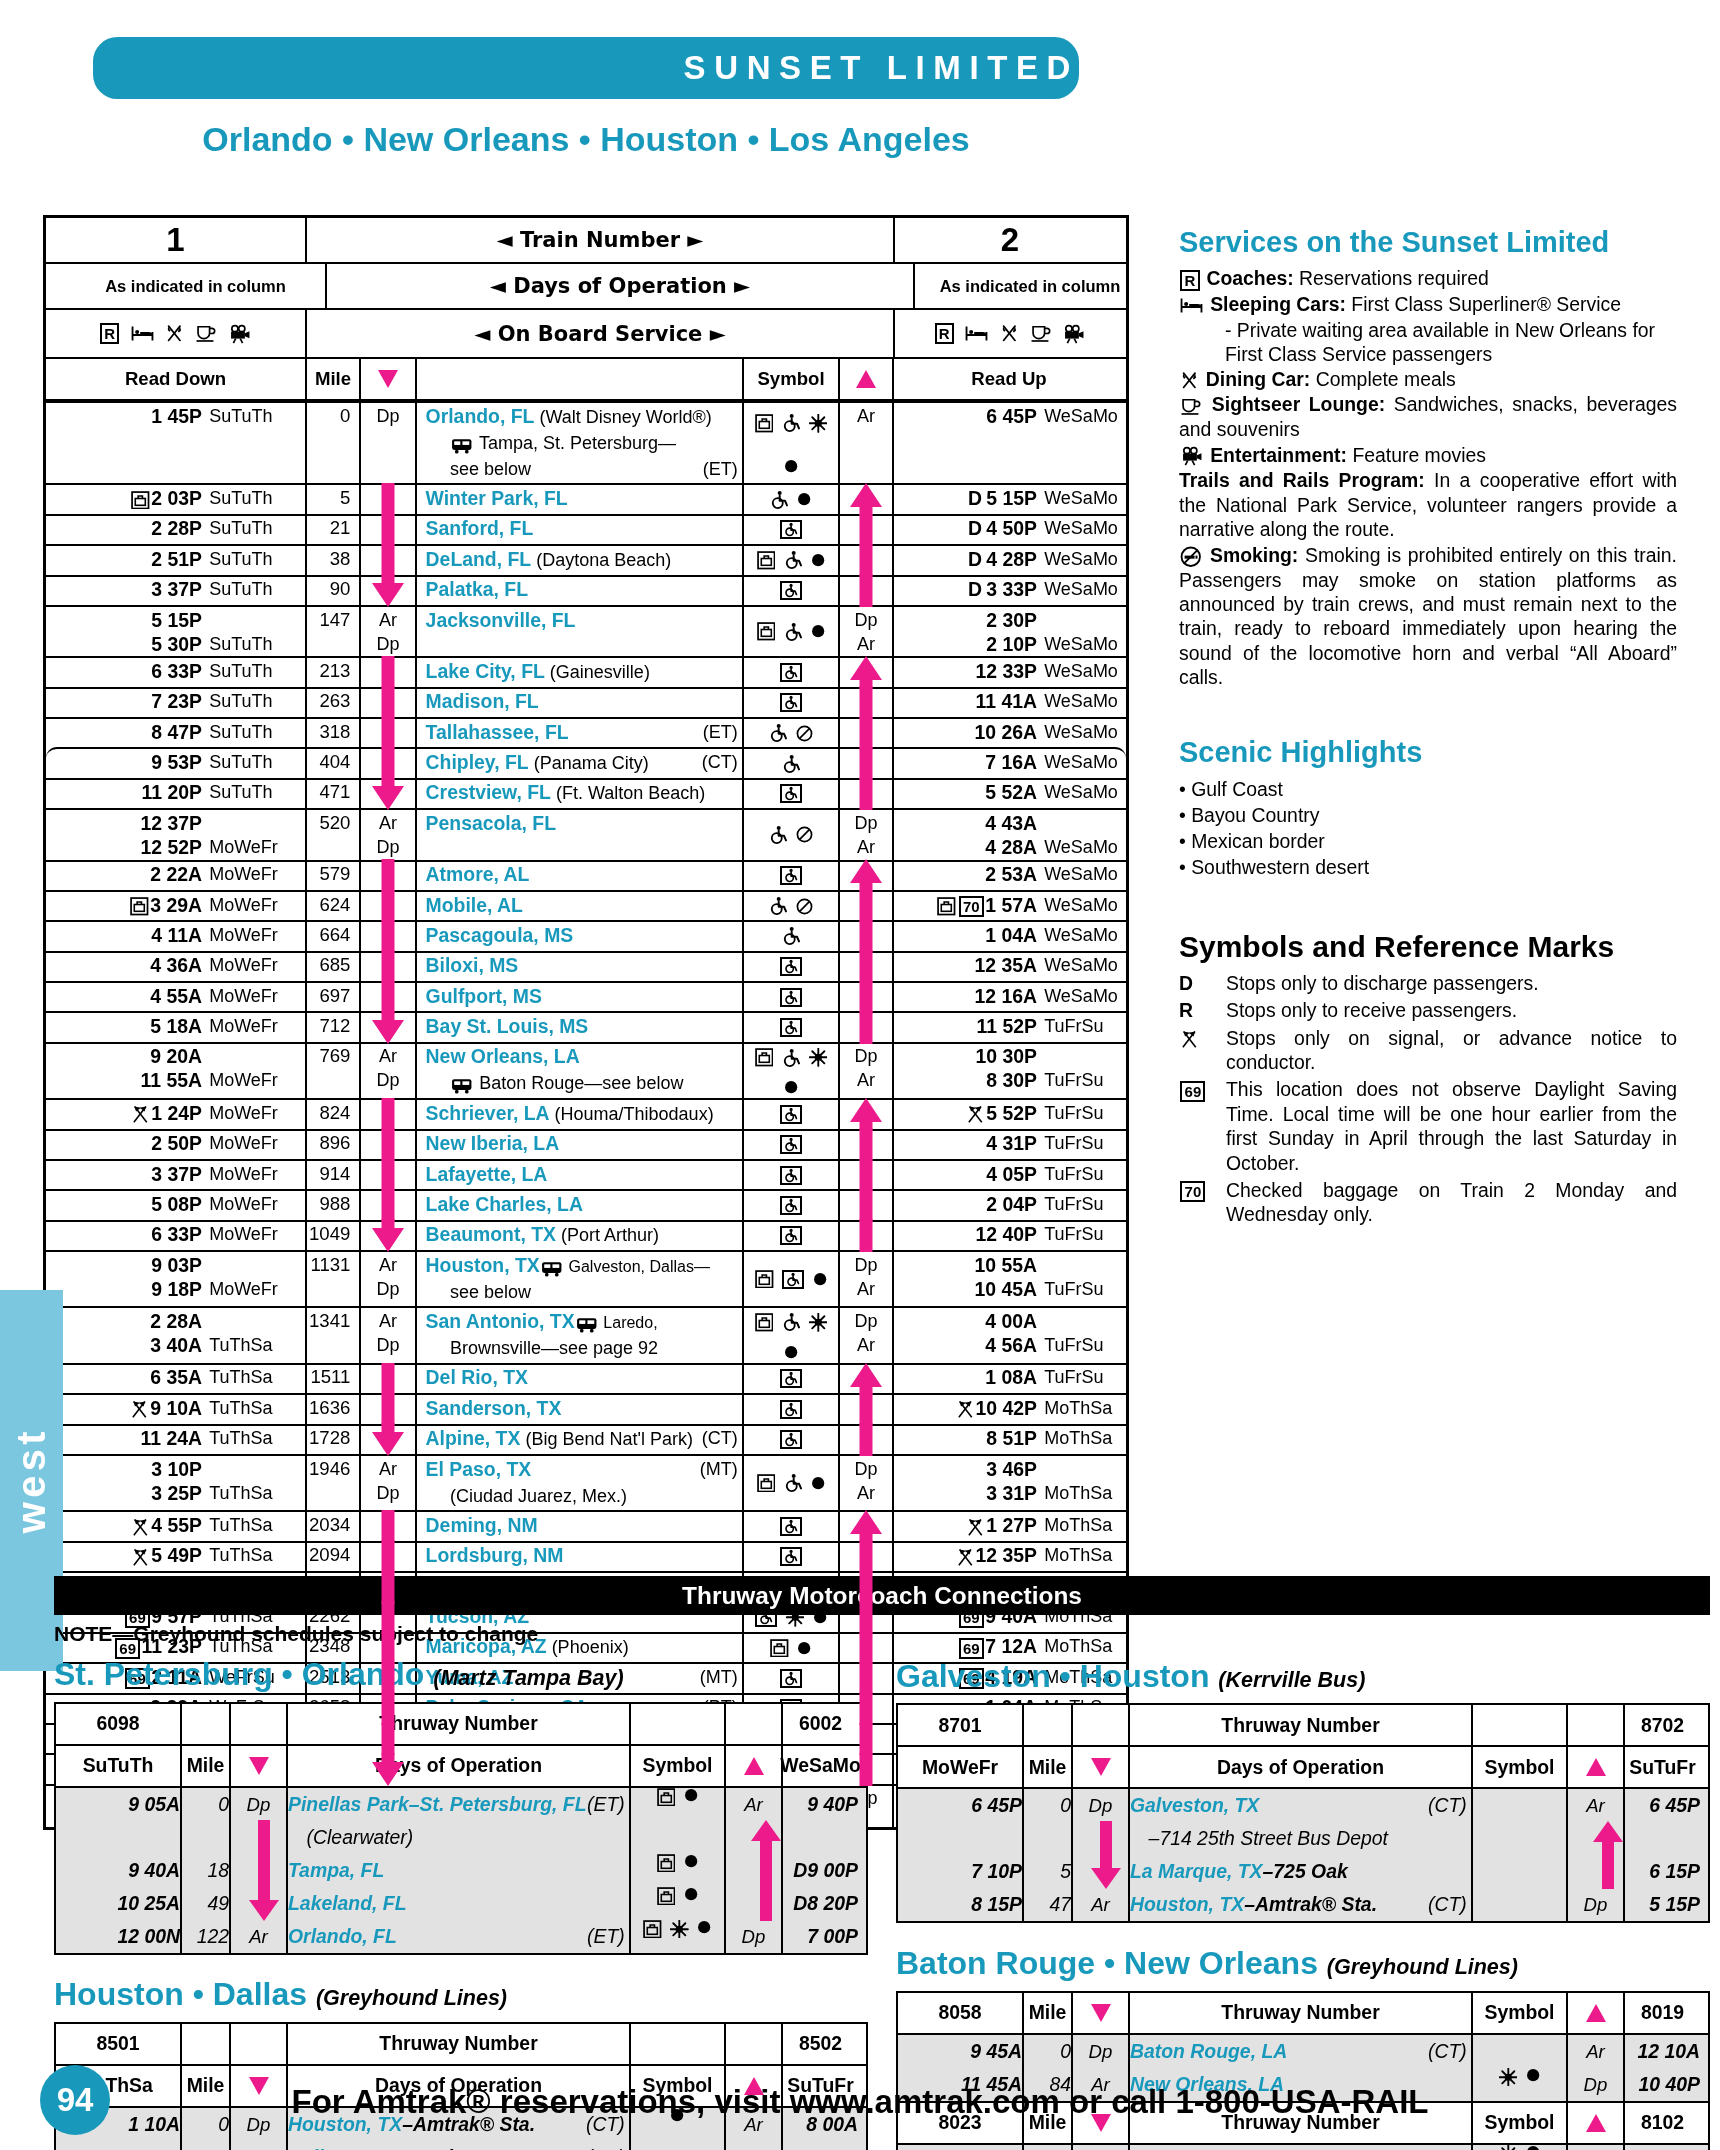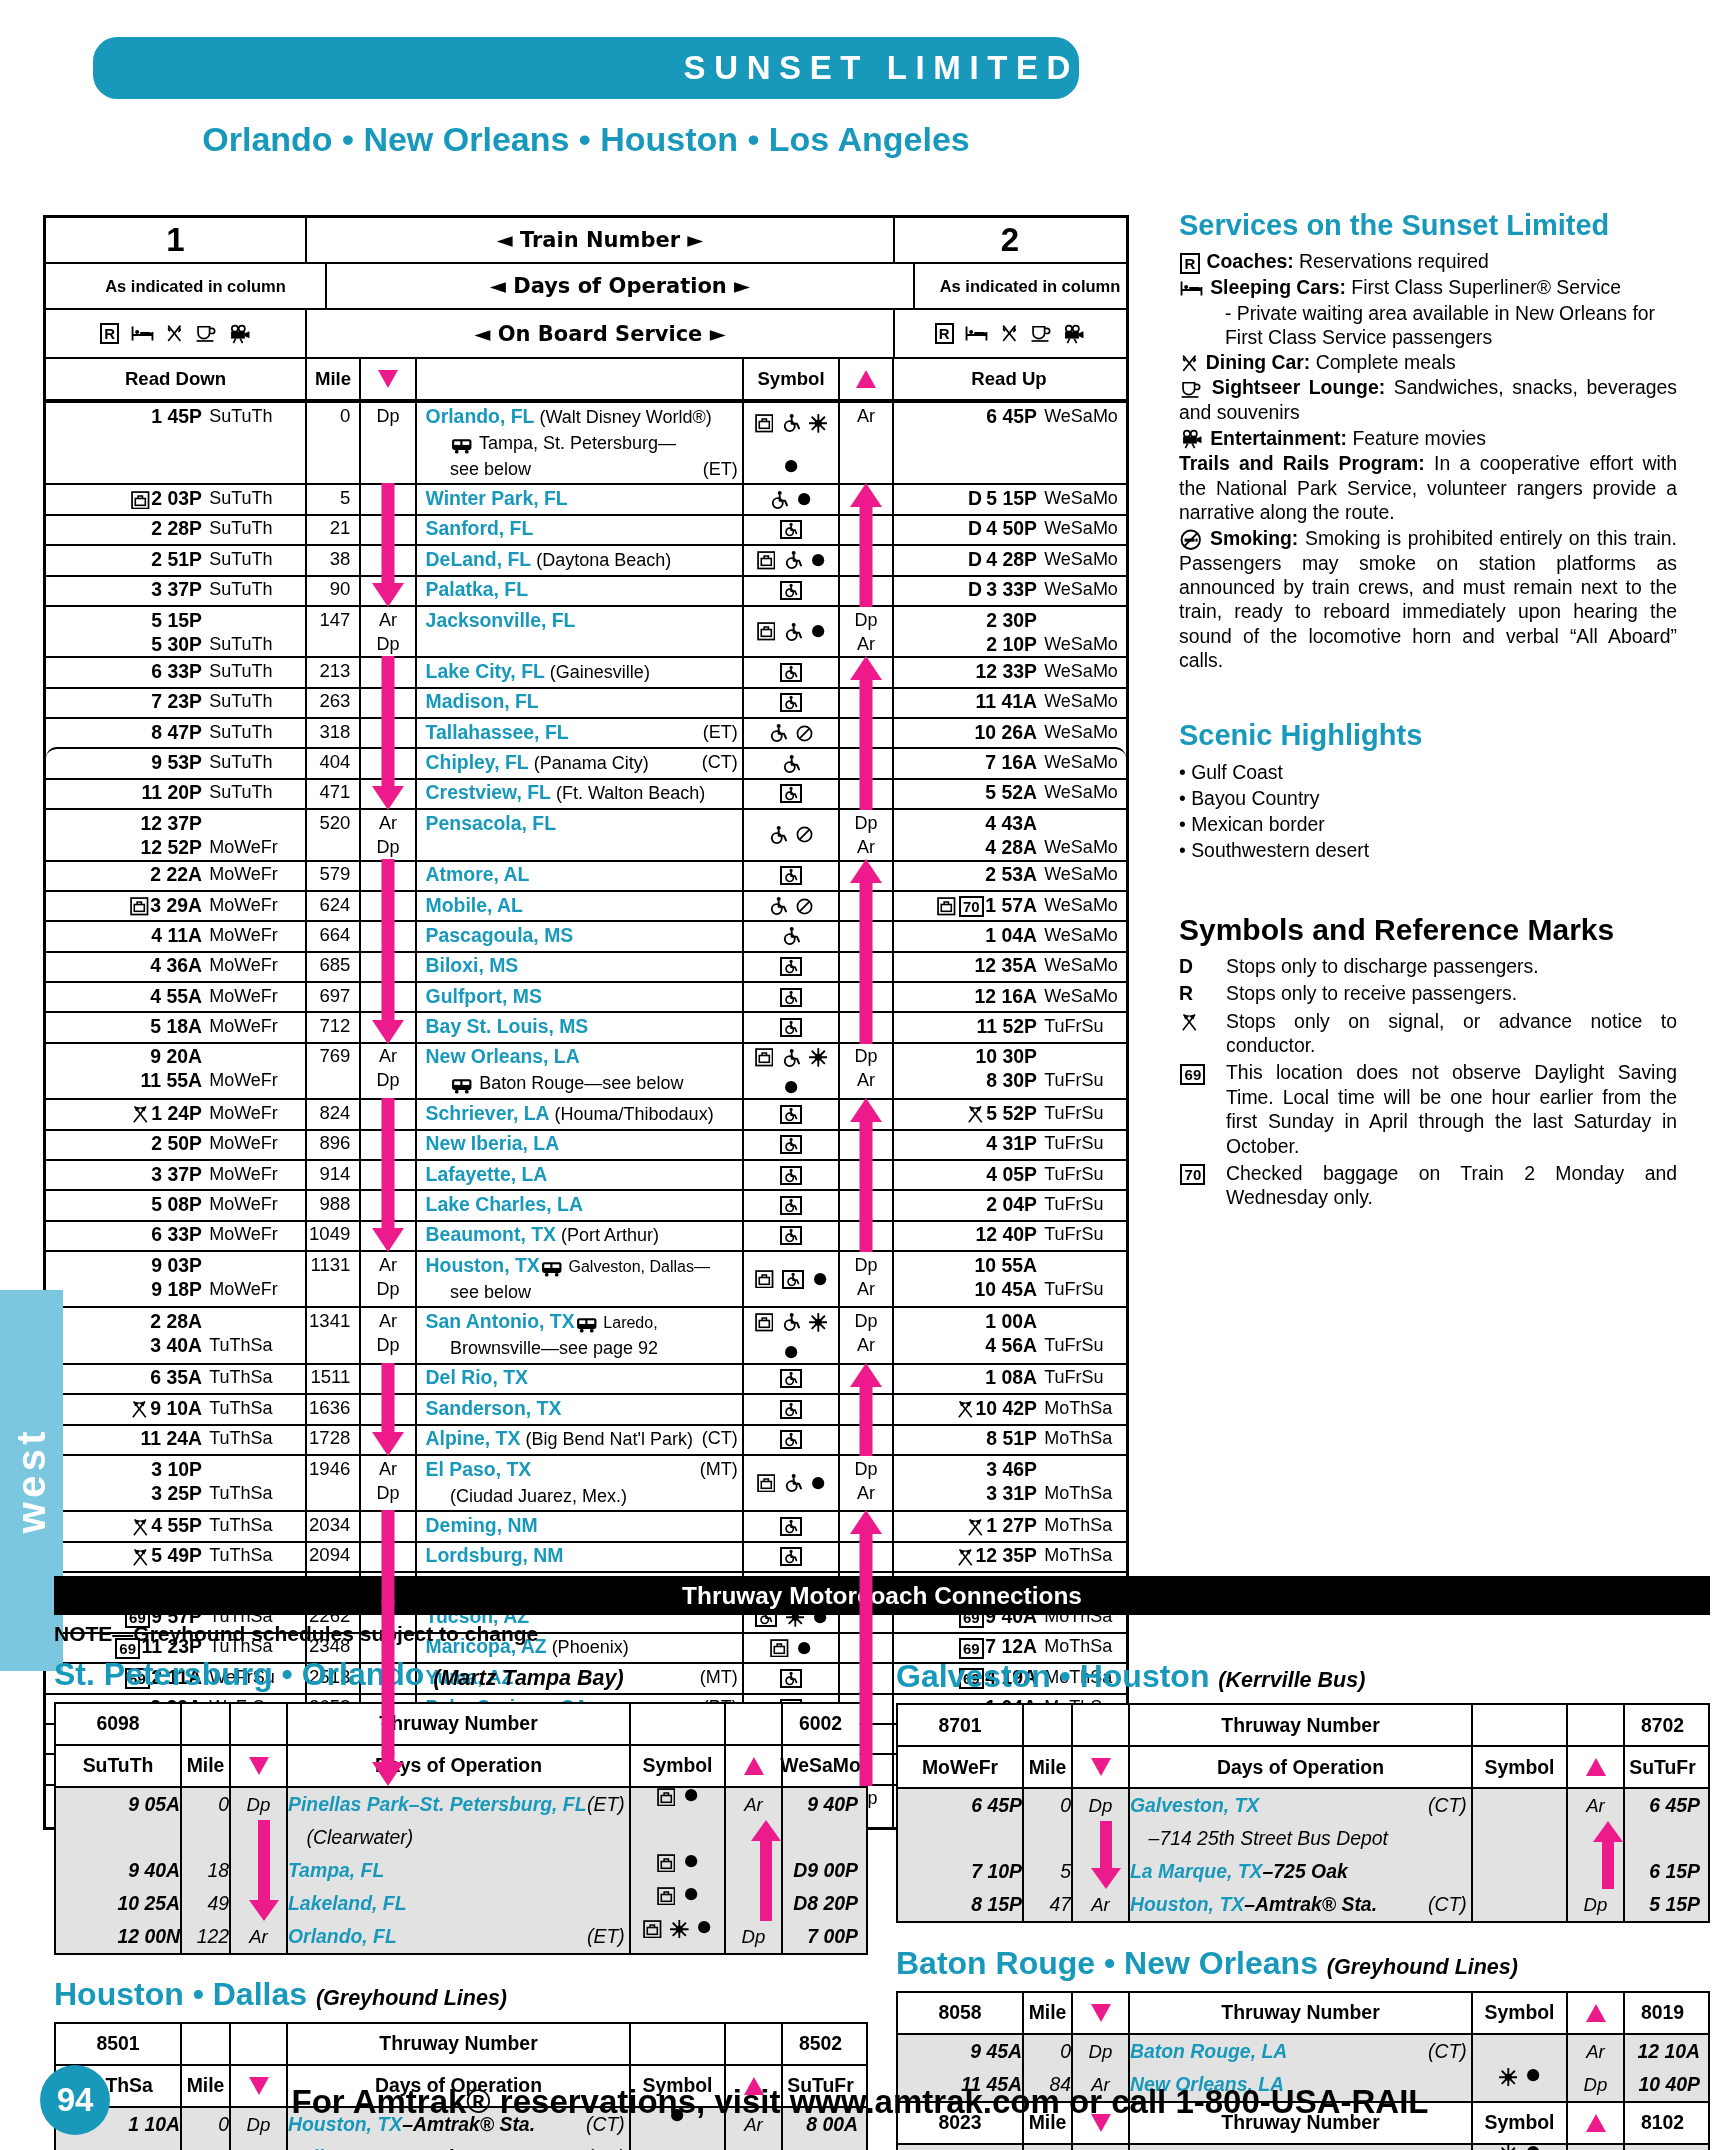--- a/index.html
+++ b/index.html
@@ -66,21 +66,21 @@
       border-left:16.5px solid transparent;border-right:16.5px solid transparent;border-bottom:24px solid var(--pink);z-index:2;}
 
   
   .ic{display:inline-flex;align-items:center;vertical-align:middle;margin:0 1.4px;}
   .ic svg{display:block;}
   .ibx{display:inline-flex;align-items:center;justify-content:center;border:2.2px solid #000;
        padding:0 2.2px;font-weight:bold;font-size:15px;line-height:17px;min-width:17px;box-sizing:border-box;vertical-align:middle;margin:0 1.4px;}
   .preD{font-weight:bold;font-size:19.4px;margin-right:4.3px;}
 
   
-  #right-panel{left:1179px;top:209px;width:498px;}
+  #right-panel{left:1179px;top:226px;width:498px;}
   .rp-title{color:var(--teal);font-size:29px;font-weight:bold;margin:0 0 7.2px 0;}
   .rp-title.black{color:#000;font-size:30px;}
   .svc{font-size:19.4px;line-height:24.4px;margin-bottom:1.4px;text-align:justify;}
   .svc .lbl{font-weight:bold;}
   .svc-sub{font-size:19.4px;line-height:24.4px;padding-left:46px;}
   .scenic-item{font-size:19.4px;line-height:26px;}
   .def{display:flex;font-size:19.4px;line-height:24.4px;margin-bottom:2.9px;}
   .def .term{flex:0 0 47px;font-weight:bold;}
   .def .dtxt{flex:1;text-align:justify;}
 
@@ -1343,21 +1343,21 @@
               <circle cx="10" cy="10" r="8.5" fill="#000"></circle>
             </svg>
           </span>
         </div>
         <div class="mc adcell">
           <div>Dp</div>
           <div>Ar</div>
         </div>
         <div class="mc ucell">
           <div class="tline">
-            <span class="tt">1 00A</span>
+            <span class="tt">4 00A</span>
             <span class="td"></span>
           </div>
           <div class="tline">
             <span class="tt">4 56A</span>
             <span class="td">TuFrSu</span>
           </div>
         </div>
       </div>
       <div class="mrow" style="grid-template-columns: 261px 54px 56px 327px 96px 54px 230px; min-height: 24px;">
         <div class="mc dcell">

